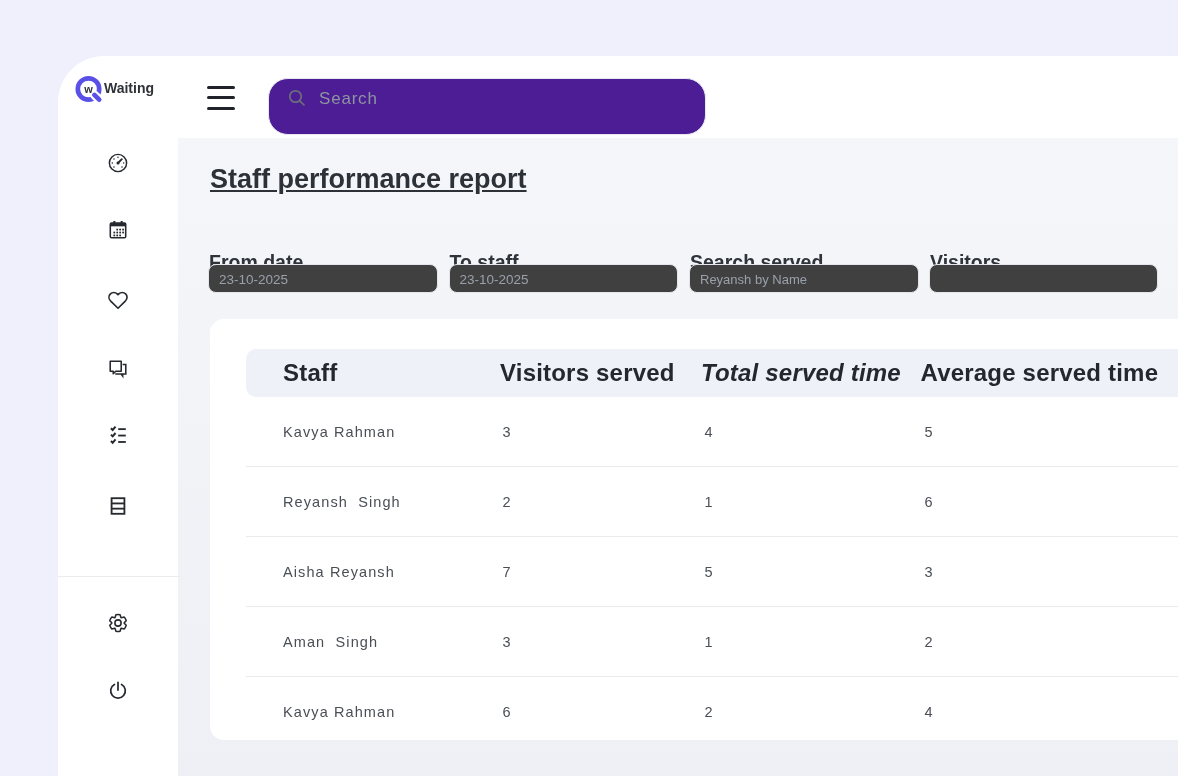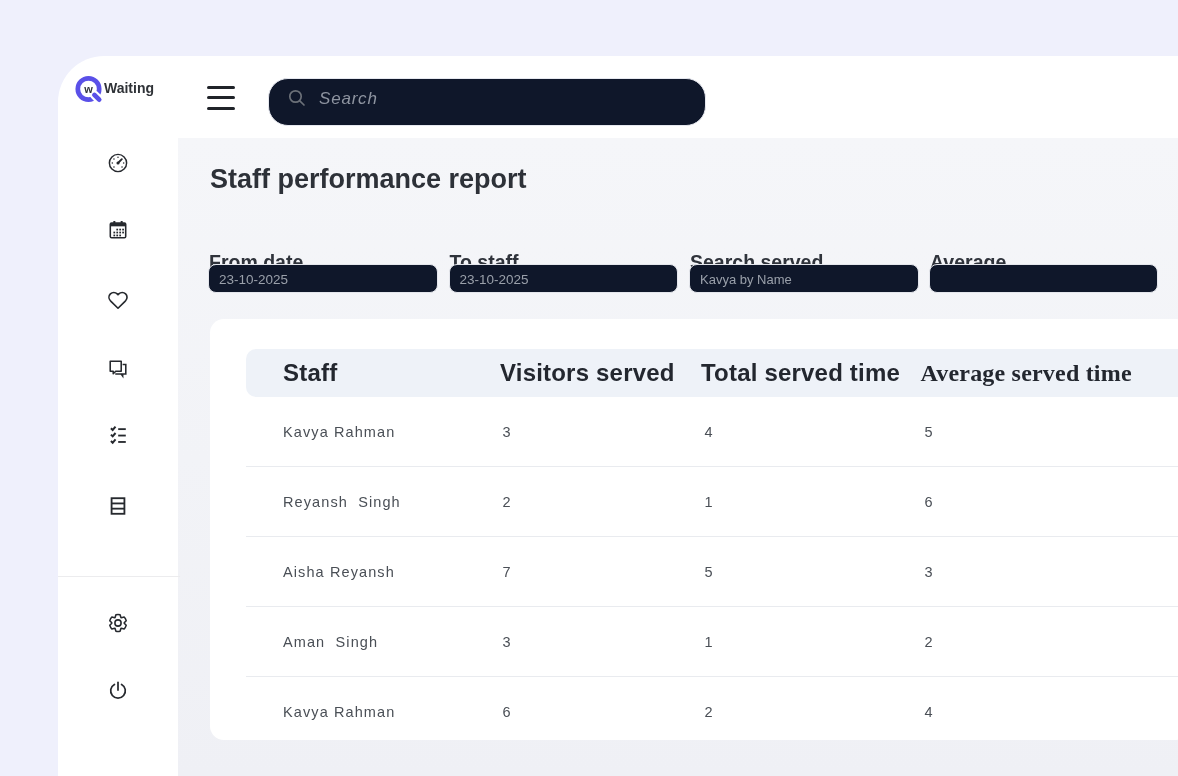--- a/index.html
+++ b/index.html
@@ -6,34 +6,34 @@
 html,body { width:1178px; height:776px; overflow:hidden; }
 body { background:#eff0fc; font-family:"Liberation Sans",sans-serif; position:relative; }
 .abs { position:absolute; }
 .card { left:58px; top:56px; width:1120px; height:720px; background:#fff; border-top-left-radius:46px; }
 .content { left:178px; top:138px; width:1000px; height:638px; background:linear-gradient(#f5f6f9, #eff0f5); }
 .sidebar-div { left:58px; top:576px; width:122px; height:0; border-top:1.5px solid #ececee; }
 .logo { left:72px; top:72px; }
 .logoname { left:104px; top:80px; font-size:14px; line-height:17px; font-weight:bold; color:#2f3237; letter-spacing:0px; }
 .burger { left:207px; top:85.5px; width:28px; }
 .burger div { height:3px; background:#202329; border-radius:2px; margin-bottom:7.5px; }
-.search { left:268px; top:78px; width:438px; height:48px; background:#0f172a; border:1px solid #e6e8ef; border-radius:20px;font-style:italic; }
+.search { left:268px; top:78px; width:438px; height:57px; background:#4c1d95; border:1px solid #e6e8ef; border-radius:20px; }
 .search svg { position:absolute; left:19px; top:10px; }
 .search span { position:absolute; left:50px; top:10px; font-size:17px; letter-spacing:0.8px; color:#8e94a0; }
 .icon { left:107px; width:22px; height:22px; }
-.title { left:210px; top:166px; font-size:27px; line-height:27px; font-weight:bold; color:#2d3138; }
+.title { left:210px; top:166px; font-size:27px; line-height:27px; font-weight:bold; color:#2d3138;text-decoration:underline; }
 .flabel { top:229.5px; font-size:19.5px; line-height:19.5px; font-weight:bold; color:#2f333b;margin-top:23px; }
-.finput { top:263.5px; width:229.5px; height:29.5px; background:#0f172a; border:1px solid #e4e6ec; border-radius:8px; font-size:13.5px; color:#9aa0aa; line-height:30px; padding-left:10px; }
+.finput { top:263.5px; width:229.5px; height:29.5px; background:#404040; border:1px solid #e4e6ec; border-radius:8px; font-size:13.5px; color:#9aa0aa; line-height:30px; padding-left:10px; }
 .tcard { left:210px; top:319px; width:980px; height:421px; background:#fff; border-radius:14px; overflow:hidden; }
 .thead { position:absolute; left:36px; top:29.5px; right:0; height:48px; background:#eef2f8; border-top-left-radius:10px; border-bottom-left-radius:10px; }
 .thead span, .trow span { position:absolute; top:50%; transform:translateY(-50%); }
 .thead span { font-size:24px; font-weight:bold; color:#23272f; letter-spacing:0.2px; }
 .trow { position:absolute; left:36px; right:0; height:70px; border-bottom:1px solid #e9ebef; }
 .trow span { font-size:14.5px; color:#4a4f56; letter-spacing:1.1px;text-align:right; }
-.c1 { left:37px; } .c2 { left:254px; } .c3 { left:455px; } .c4 { left:674.5px;font-family:Liberation Serif, serif; }
+.c1 { left:37px; } .c2 { left:254px; } .c3 { left:455px;font-style:italic; } .c4 { left:674.5px; }
 .d2 { left:256.5px; } .d3 { left:458.5px; } .d4 { left:678.5px; }
 </style>
 </head>
 <body>
 <div class="abs card"></div>
 <div class="abs content"></div>
 <div class="abs sidebar-div"></div>
 
 <svg class="abs logo" width="46" height="40" viewBox="0 0 46 40">
   <circle cx="16.5" cy="17" r="10.7" fill="#fff" stroke="#5a50e8" stroke-width="4.7"></circle>
@@ -123,25 +123,25 @@
 <svg class="abs icon" style="top:680px" viewBox="0 0 24 24" fill="none" stroke="#26292e" stroke-width="1.9">
   <path d="M8.1 4.8 a8 8 0 1 0 7.8 0" stroke-linecap="round"></path>
   <line x1="12" y1="2.5" x2="12" y2="11" stroke-linecap="round"></line>
 </svg>
 
 <div class="abs title">Staff performance report</div>
 
 <div class="abs flabel" style="left:209px">From date</div>
 <div class="abs flabel" style="left:449.5px">To staff</div>
 <div class="abs flabel" style="left:690px">Search served</div>
-<div class="abs flabel" style="left:930px">Average</div>
+<div class="abs flabel" style="left:930px">Visitors</div>
 
 <div class="abs finput" style="left:208px">23-10-2025</div>
 <div class="abs finput" style="left:448.5px">23-10-2025</div>
-<div class="abs finput" style="left:689px; font-size:13px">Kavya by Name</div>
+<div class="abs finput" style="left:689px; font-size:13px">Reyansh by Name</div>
 <div class="abs finput" style="left:928.5px"></div>
 
 <div class="abs tcard">
   <div class="thead">
     <span class="c1">Staff</span>
     <span class="c2">Visitors served</span>
     <span class="c3">Total served time</span>
     <span class="c4">Average served time</span>
   </div>
   <div class="trow" style="top:78px">

